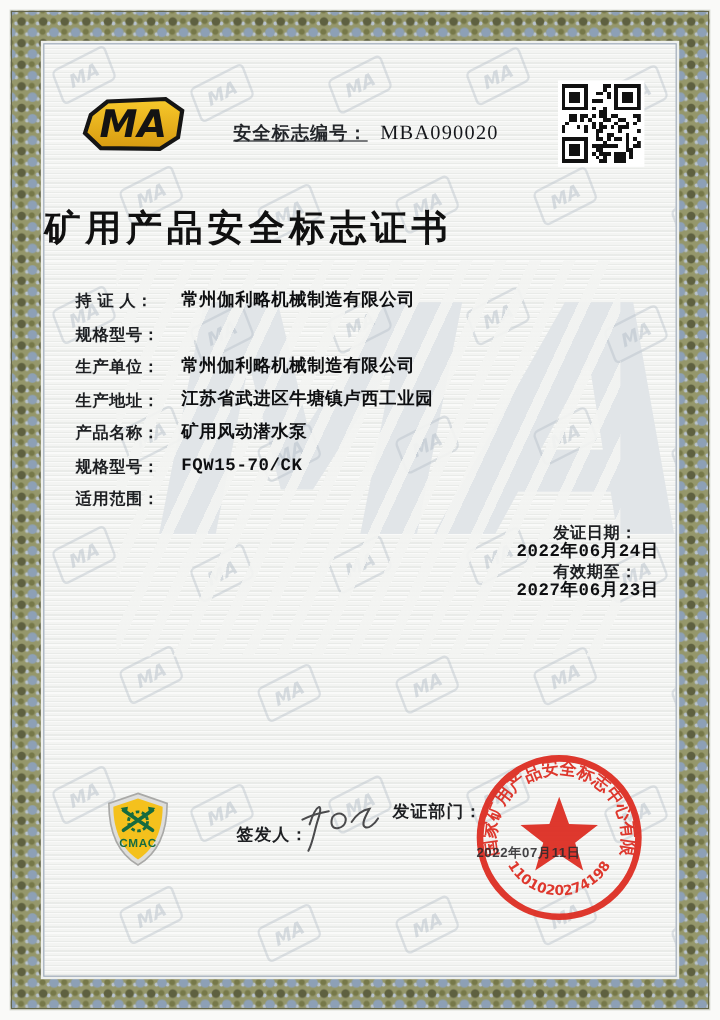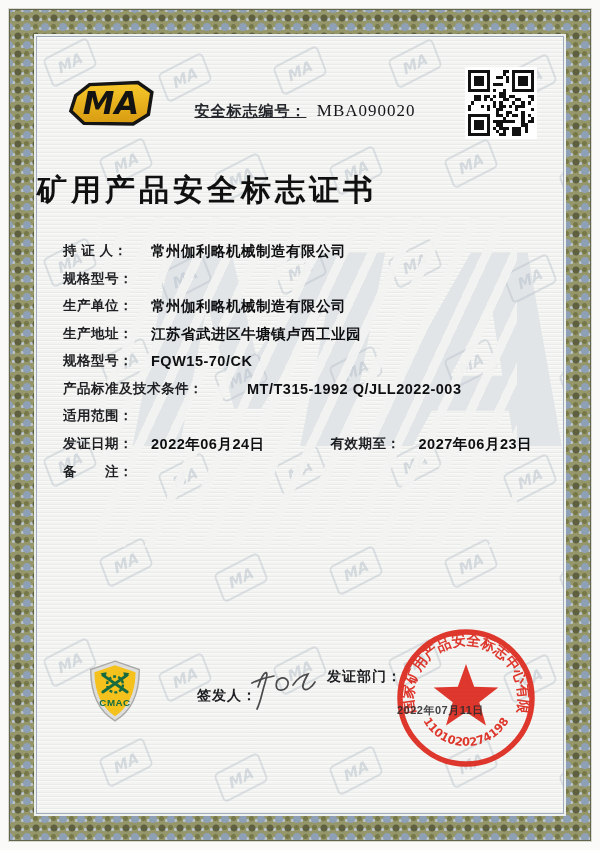--- a/index.html
+++ b/index.html
@@ -56,22 +56,22 @@
     font-size:30px;font-weight:700;color:#101010;letter-spacing:4px;
     font-family:"Liberation Serif",serif;}
 
   
   .fields{position:absolute;left:26px;right:14px;top:206px;}
   .frow{display:flex;align-items:center;margin-bottom:11px;line-height:16.5px;}
   .flabel{width:88px;flex-shrink:0;font-size:13.5px;font-weight:600;color:#1d1f22;
     letter-spacing:.5px;}
   .frow.wide .flabel{width:auto;margin-right:44px;}
   .fvalue{font-weight:bold;font-size:14.5px;color:#0e0f11;
-    font-family:Liberation Sans, sans-serif;letter-spacing:.5px;}
-  .dates-row{display:flex;align-items:flex-end;margin-bottom:12px;margin-top:3px;line-height:16.5px;}
+    font-family:Liberation Mono, monospace;letter-spacing:.5px;}
+  .dates-row{display:flex;align-items:flex-end;margin-bottom:12px;margin-top:3px;line-height:16.5px;flex-direction:column;}
   .dates-row .fvalue{margin-right:0;}
   .gap{width:66px;flex-shrink:0;}
 
   
   .statement{position:absolute;left:26px;right:16px;top:522px;
     font-size:14px;font-weight:bold;color:#101214;line-height:19.5px;
     text-align:justify;text-indent:2em;font-family:"Liberation Serif",serif;}
 
   
   .cmac{position:absolute;left:50px;top:622px;width:56px;height:64px;}
@@ -376,40 +376,36 @@
           </div>
           <div class="frow">
             <span class="flabel">生产单位：</span>
             <span class="fvalue">常州伽利略机械制造有限公司</span>
           </div>
           <div class="frow">
             <span class="flabel">生产地址：</span>
             <span class="fvalue">江苏省武进区牛塘镇卢西工业园</span>
           </div>
           <div class="frow">
+            <span class="flabel">产品名称：</span>
+            <span class="fvalue">矿用风动潜水泵</span>
+          </div>
+          <div class="frow">
             <span class="flabel">规格型号：</span>
             <span class="fvalue">FQW15-70/CK</span>
-          </div>
-          <div class="frow wide">
-            <span class="flabel">产品标准及技术条件：</span>
-            <span class="fvalue">MT/T315-1992 Q/JLL2022-003</span>
           </div>
           <div class="frow">
             <span class="flabel">适用范围：</span>
           </div>
           <div class="dates-row">
           <span class="flabel">发证日期：</span>
           <span class="fvalue">2022年06月24日</span>
           <span class="gap"></span>
           <span class="flabel">有效期至：</span>
           <span class="fvalue">2027年06月23日</span>
-        </div>
-        <div class="frow">
-          <span class="flabel">备　　注：</span>
-          <span class="fvalue"></span>
         </div>
       </div>
 
 
       <svg class="cmac" viewBox="0 0 60 68">
         <path d="M30,2 L56,11 C56,37 47,56 30,66 C13,56 4,37 4,11 Z" fill="#dddddb" stroke="#a9a9a7" stroke-width="1.5"></path>
         <path d="M30,6.5 L52,14 C52,36 44,52 30,61 C16,52 8,36 8,14 Z" fill="#f4c11d"></path>
         <circle cx="30" cy="27" r="8.5" fill="none" stroke="#176b3f" stroke-width="2.6" stroke-dasharray="3.2 2.2"></circle>
         <path d="M17,17 L43,35 M43,17 L17,35" stroke="#176b3f" stroke-width="3.2" stroke-linecap="round"></path>
         <path d="M14.5,15 L21,14 L20,20 Z M45.5,15 L39,14 L40,20 Z" fill="#176b3f"></path>

